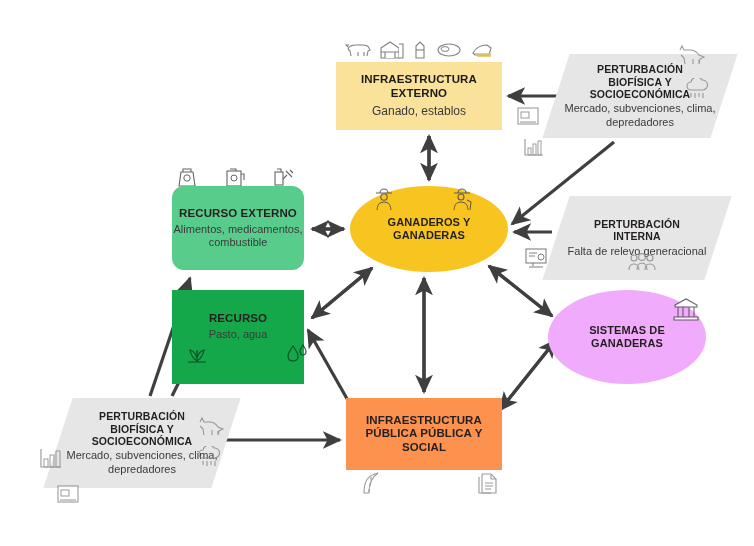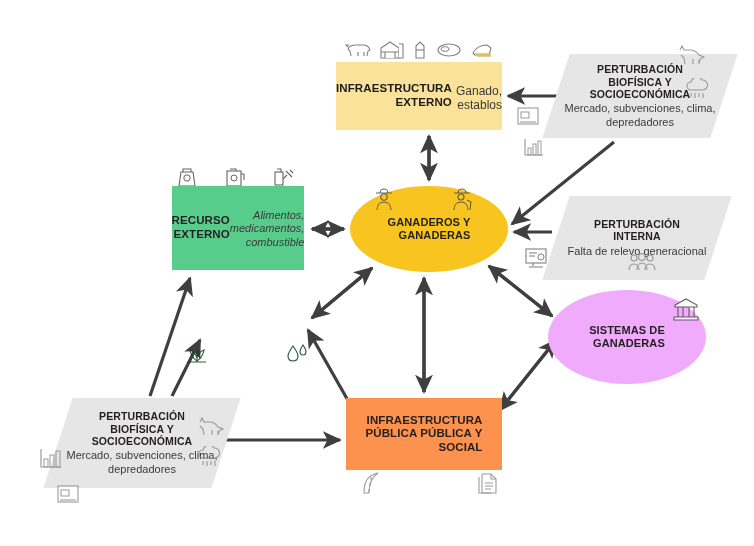--- a/index.html
+++ b/index.html
@@ -1,32 +1,32 @@
 <!DOCTYPE html>
 <html><head>
 <meta charset="utf-8">
 <style>
   html,body{margin:0;padding:0;background:#ffffff;}
   body{width:754px;height:546px;position:relative;overflow:hidden;
        font-family:"Liberation Sans", sans-serif;color:#231f20;}
   #canvas{position:absolute;inset:0;width:754px;height:546px;}
   svg.arrows{position:absolute;left:0;top:0;width:754px;height:546px;pointer-events:none;}
-  .node{position:absolute;box-sizing:border-box;display:flex;flex-direction:row;
-        align-items:center;justify-content:center;text-align:right;}
+  .node{position:absolute;box-sizing:border-box;display:flex;flex-direction:column;
+        align-items:center;justify-content:center;text-align:center;}
   .title{font-weight:bold;letter-spacing:.1px;line-height:1.18;}
   .sub{line-height:1.2;color:#3a3a3a;}
 
   
   #infra-privada{left:336px;top:62px;width:166px;height:68px;background:#fae29a;}
   #infra-privada .title{font-size:11.5px;color:#1b1b1b;}
   #infra-privada .sub{font-size:12px;margin-top:4px;}
 
-  #recurso-externo{left:172px;top:186px;width:132px;height:84px;background:#58cd8b;}
+  #recurso-externo{left:172px;top:186px;width:132px;height:84px;background:#58cd8b;border-radius:12px;}
   #recurso-externo .title{font-size:11.5px;}
-  #recurso-externo .sub{font-size:11px;margin-top:2px;font-style:italic;}
+  #recurso-externo .sub{font-size:11px;margin-top:2px;}
 
   #recurso{left:172px;top:290px;width:132px;height:94px;background:#15a84a;
            justify-content:flex-start;padding-top:22px;}
   #recurso .title{font-size:11.5px;}
   #recurso .sub{font-size:11px;margin-top:2px;}
 
   #infra-publica{left:346px;top:398px;width:156px;height:72px;background:#fd914e;}
   #infra-publica .title{font-size:11.5px;}
   #infra-publica .sub{font-size:10.5px;margin-top:4px;color:#2e2e2e;}
 
@@ -223,20 +223,24 @@
           <rect x="3" y="6" width="8" height="13" stroke="#4a4a4a" stroke-width="1.1" fill="#fff"></rect>
           <path d="M5 3h4v3M14 5l6 6M18 4l3 3M15 9l-4 4" stroke="#4a4a4a" stroke-width="1.1" fill="none"></path>
         </svg>
       </span>
   </div>
   <div class="node" id="recurso-externo">
     <div class="title">RECURSO EXTERNO</div>
     <div class="sub">Alimentos, medicamentos, combustible</div>
   </div>
 
+  <div class="node" id="recurso">
+    <div class="title">RECURSO</div>
+    <div class="sub">Pasto, agua</div>
+  </div>
   <div class="icons" id="icons-recurso">
     <span class="ic">
         <svg width="26" height="22" viewBox="0 0 26 22">
           <path d="M13 19V8M13 19c-3-2-6-5-7-11 3 1 6 4 7 8M13 19c3-2 6-5 7-11-3 1-6 4-7 8M4 20h18" stroke="#0c3f1e" stroke-width="1.2" fill="none"></path>
         </svg>
       </span>
     <span class="ic">
         <svg width="26" height="22" viewBox="0 0 26 22">
           <path d="M9 19c-3 0-5-2-5-5 0-3 5-10 5-10s5 7 5 10c0 3-2 5-5 5z" stroke="#0c3f1e" stroke-width="1.2" fill="none"></path>
           <path d="M19 13c-2 0-3-1.4-3-3.4C16 7.6 19 3 19 3s3 4.6 3 6.6c0 2-1 3.4-3 3.4z" stroke="#0c3f1e" stroke-width="1.2" fill="none"></path>

